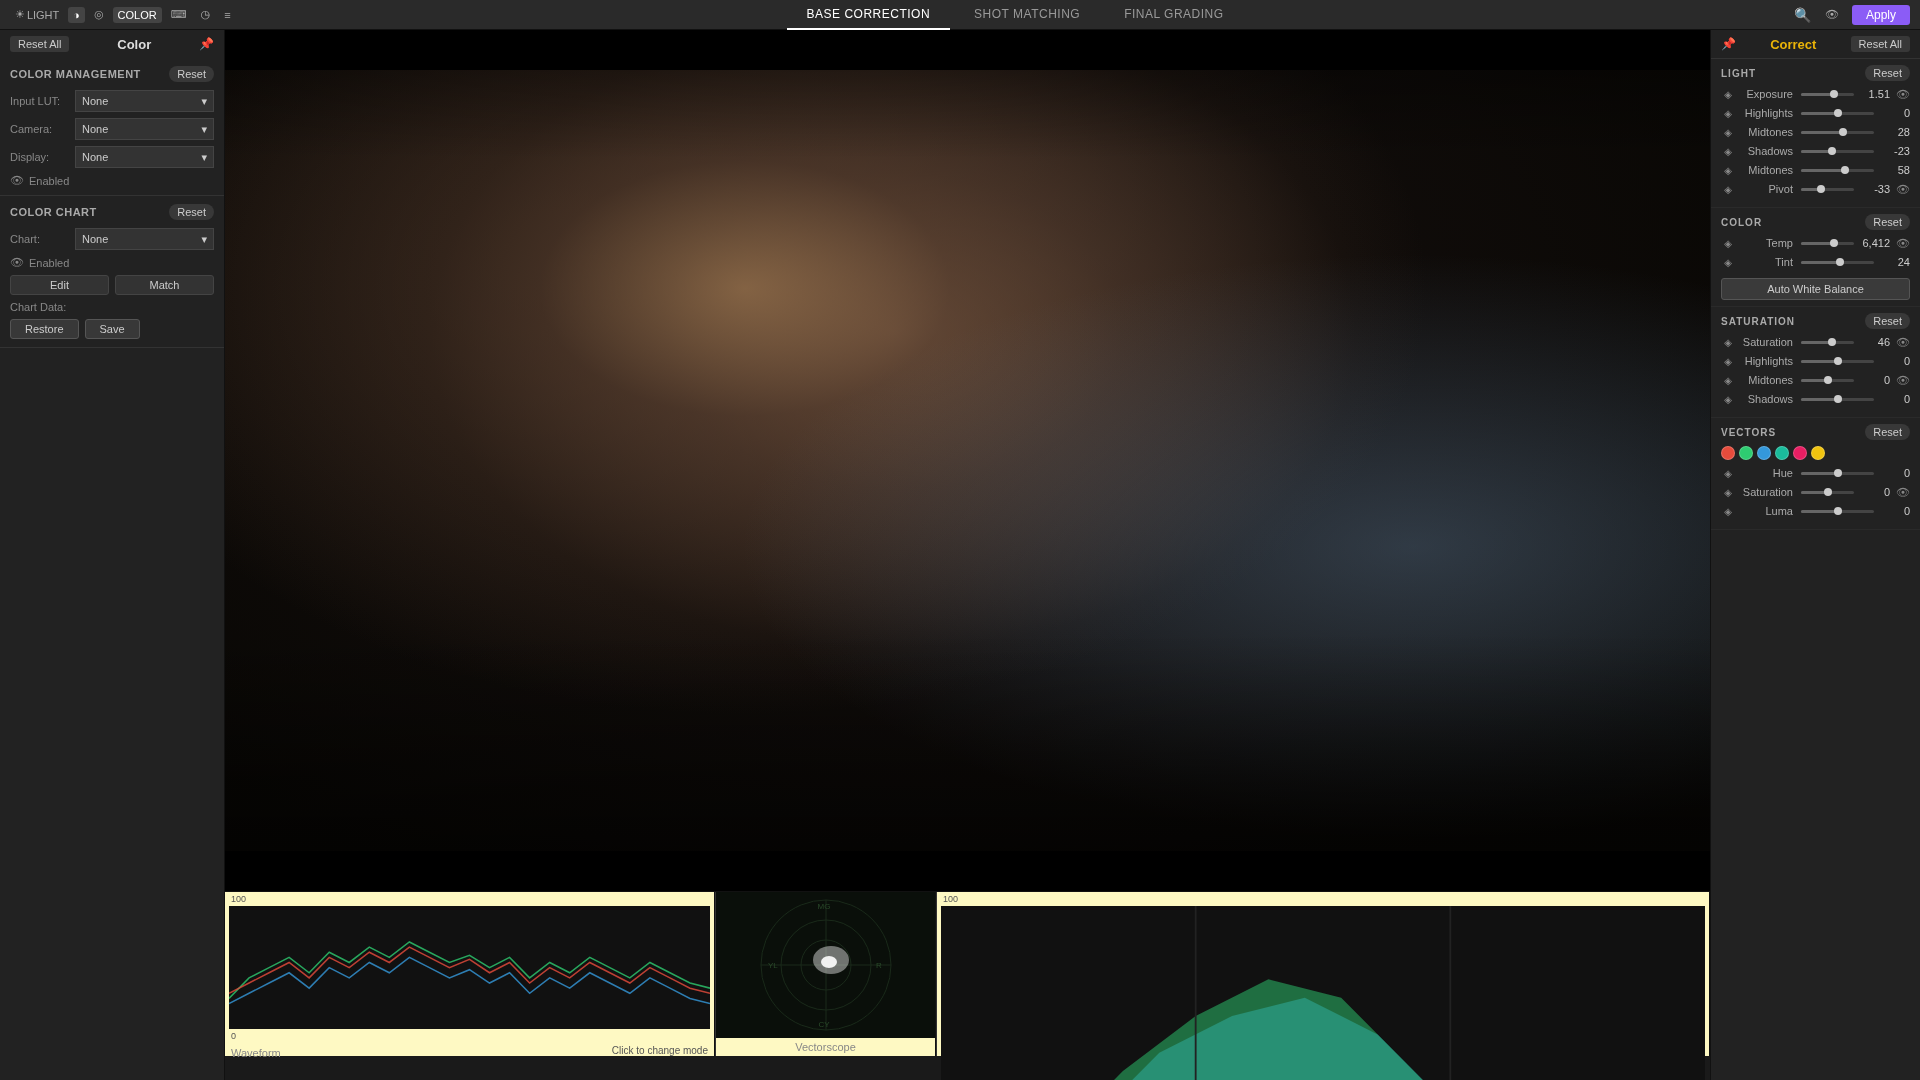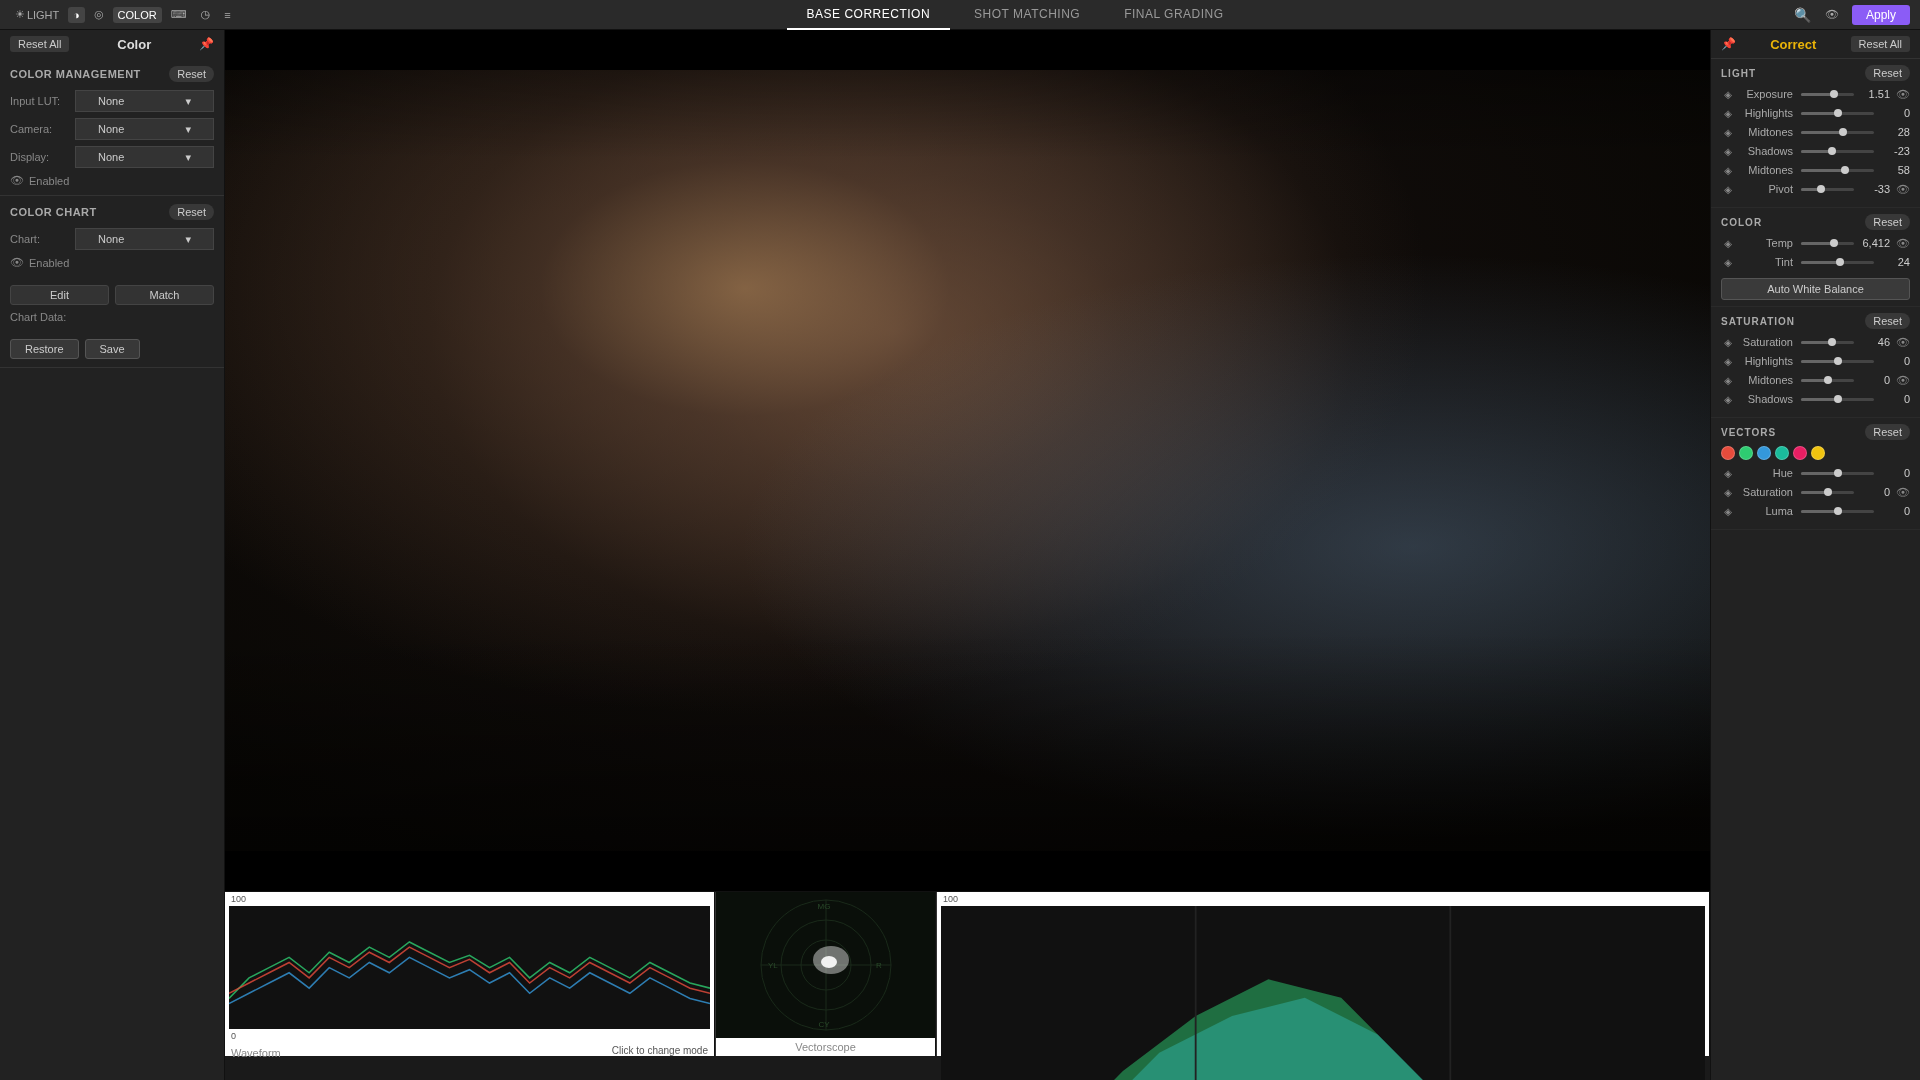--- a/index.html
+++ b/index.html
@@ -31,42 +31,42 @@
 
     .reset-all-btn { background: #383838; border: none; color: #ccc; cursor: pointer; padding: 2px 8px; border-radius: 3px; font-size: 11px; }
     .reset-btn { background: #383838; border: none; color: #ccc; cursor: pointer; padding: 2px 8px; border-radius: 8px; font-size: 11px; }
 
     .section { padding: 8px 10px; border-bottom: 1px solid #333; }
     .section-header { display: flex; align-items: center; justify-content: space-between; margin-bottom: 8px; }
     .section-title { font-size: 11px; font-weight: 600; color: #aaa; letter-spacing: 0.5px; }
 
     .select-row { display: flex; align-items: center; margin-bottom: 6px; }
     .select-label { font-size: 11px; color: #888; width: 65px; flex-shrink: 0; }
-    .select-field { flex: 1; background: #333; border: 1px solid #444; border-radius: 0; color: #ccc; font-size: 11px; padding: 2px 22px; height: 22px; cursor: pointer; appearance: none; display: flex; align-items: center; justify-content: space-between; }
+    .select-field { flex: 1; background: #333; border: 1px solid #444; border-radius: 0; color: #ccc; font-size: 11px; padding: 2px 6px; height: 22px; cursor: pointer; appearance: none; display: flex; align-items: center; justify-content: space-between; }
     .enabled-row { display: flex; align-items: center; gap: 5px; margin-top: 4px; }
     .eye-icon { color: #888; font-size: 11px; cursor: pointer; }
     .enabled-text { font-size: 11px; color: #888; }
 
-    .chart-btns { display: flex; gap: 6px; margin-top: 16px; }
+    .chart-btns { display: flex; gap: 6px; margin-top: 6px; }
     .chart-action-btn { flex: 1; background: #333; border: 1px solid #444; color: #ccc; cursor: pointer; padding: 3px 0; border-radius: 3px; font-size: 11px; text-align: center; }
 
     .chart-data-row { display: flex; align-items: center; justify-content: space-between; margin: 6px 0; }
     .chart-data-label { font-size: 11px; color: #888; }
     .restore-btn { background: #383838; border: 1px solid #555; color: #ccc; cursor: pointer; padding: 3px 14px; border-radius: 3px; font-size: 11px; }
     .save-btn { background: #383838; border: 1px solid #555; color: #ccc; cursor: pointer; padding: 3px 14px; border-radius: 3px; font-size: 11px; }
 
     
     .center-area { flex: 1; display: flex; flex-direction: column; background: #1a1a1a; }
     .video-area { flex: 1; background: #000; position: relative; overflow: hidden; }
     
     .film-frame { width: 100%; height: 100%; position: relative; }
     .person-silhouette { position: absolute; top: 0; left: 0; right: 0; bottom: 0; background: radial-gradient(ellipse at 45% 35%, rgba(120,90,70,0.8) 0%, rgba(80,60,50,0.6) 20%, rgba(40,30,25,0.4) 40%, rgba(10,8,5,0.9) 80%); }
 
     
-    .scopes-area { height: 165px; background: #ffffff; display: flex; border-top: 1px solid #111; flex-shrink: 0; }
+    .scopes-area { height: 165px; background: #fef9c3; display: flex; border-top: 1px solid #111; flex-shrink: 0; }
     .scope-panel { flex: 1; border-right: 1px solid #111; display: flex; flex-direction: column; }
     .scope-label { font-size: 11px; color: #888; text-align: center; padding: 2px 0; }
 
     
     .right-panel { width: 210px; background: #222; flex-shrink: 0; border-left: 1px solid #111; overflow-y: auto; }
     .right-panel::-webkit-scrollbar { width: 4px; }
     .right-panel::-webkit-scrollbar-thumb { background: #444; }
 
     .rp-header { display: flex; align-items: center; justify-content: space-between; padding: 6px 10px; background: #222; border-bottom: 1px solid #333; }
     .rp-title { font-size: 13px; font-weight: 600; color: #eab308; }

